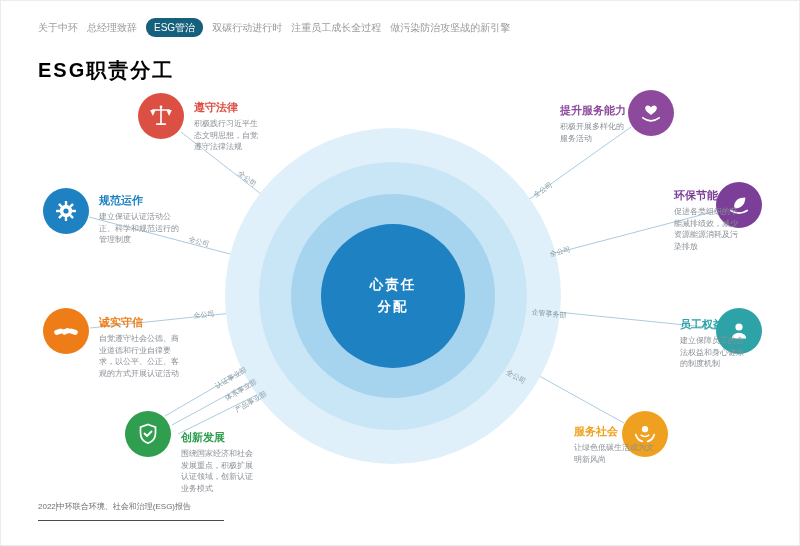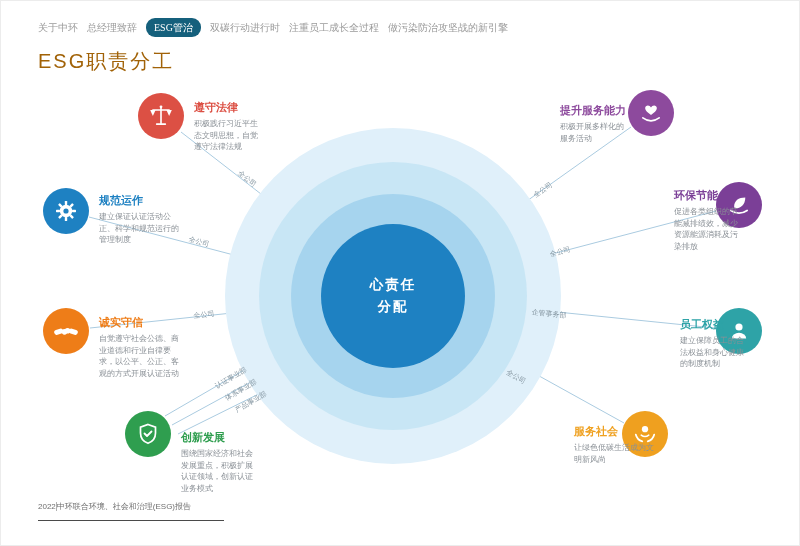--- a/index.html
+++ b/index.html
@@ -5,24 +5,24 @@
   html,body{margin:0;padding:0;}
   body{
     width:800px;height:546px;position:relative;background:#ffffff;
     font-family:"Liberation Sans","DejaVu Sans",sans-serif;overflow:hidden;
   }
   .page-border{position:absolute;inset:0;border:1px solid #ececec;pointer-events:none;}
   
   .header{position:absolute;top:18px;left:38px;right:34px;display:flex;justify-content:space-between;align-items:center;}
   .nav-group{display:flex;align-items:center;gap:9px;}
   .nav-item{font-size:10px;color:#9a9a9a;white-space:nowrap;}
-  .nav-badge{background:#15607c;color:#fff;padding:2.5px 8px;border-radius:9px;font-family:Liberation Serif, serif;}
+  .nav-badge{background:#15607c;color:#fff;padding:2.5px 8px;border-radius:9px;}
   .page-num{font-size:9.5px;color:#1d6e8c;font-weight:bold;letter-spacing:1px;margin-left:14px;}
   
-  .page-title{position:absolute;left:38px;top:48px;font-size:20px;color:#a16207;font-weight:400;letter-spacing:2px;}
+  .page-title{position:absolute;left:38px;top:57px;font-size:20px;color:#000000;font-weight:700;letter-spacing:2px;}
   
   .ring{position:absolute;border-radius:50%;}
   .center-text{position:absolute;left:321px;top:224px;width:144px;height:144px;display:flex;align-items:center;justify-content:center;gap:20px;color:#fff;font-weight:bold;font-size:13.5px;letter-spacing:2px;line-height:22px;text-align:center;}
   
   .node{position:absolute;}
   .node-circle{position:absolute;width:46px;height:46px;border-radius:50%;display:flex;align-items:center;justify-content:center;}
   .node-texts{position:absolute;}
   .node-title{font-size:11px;font-weight:bold;margin-bottom:3px;white-space:nowrap;}
   .node-desc{font-size:8px;color:#8a9096;line-height:1.45;}
   

